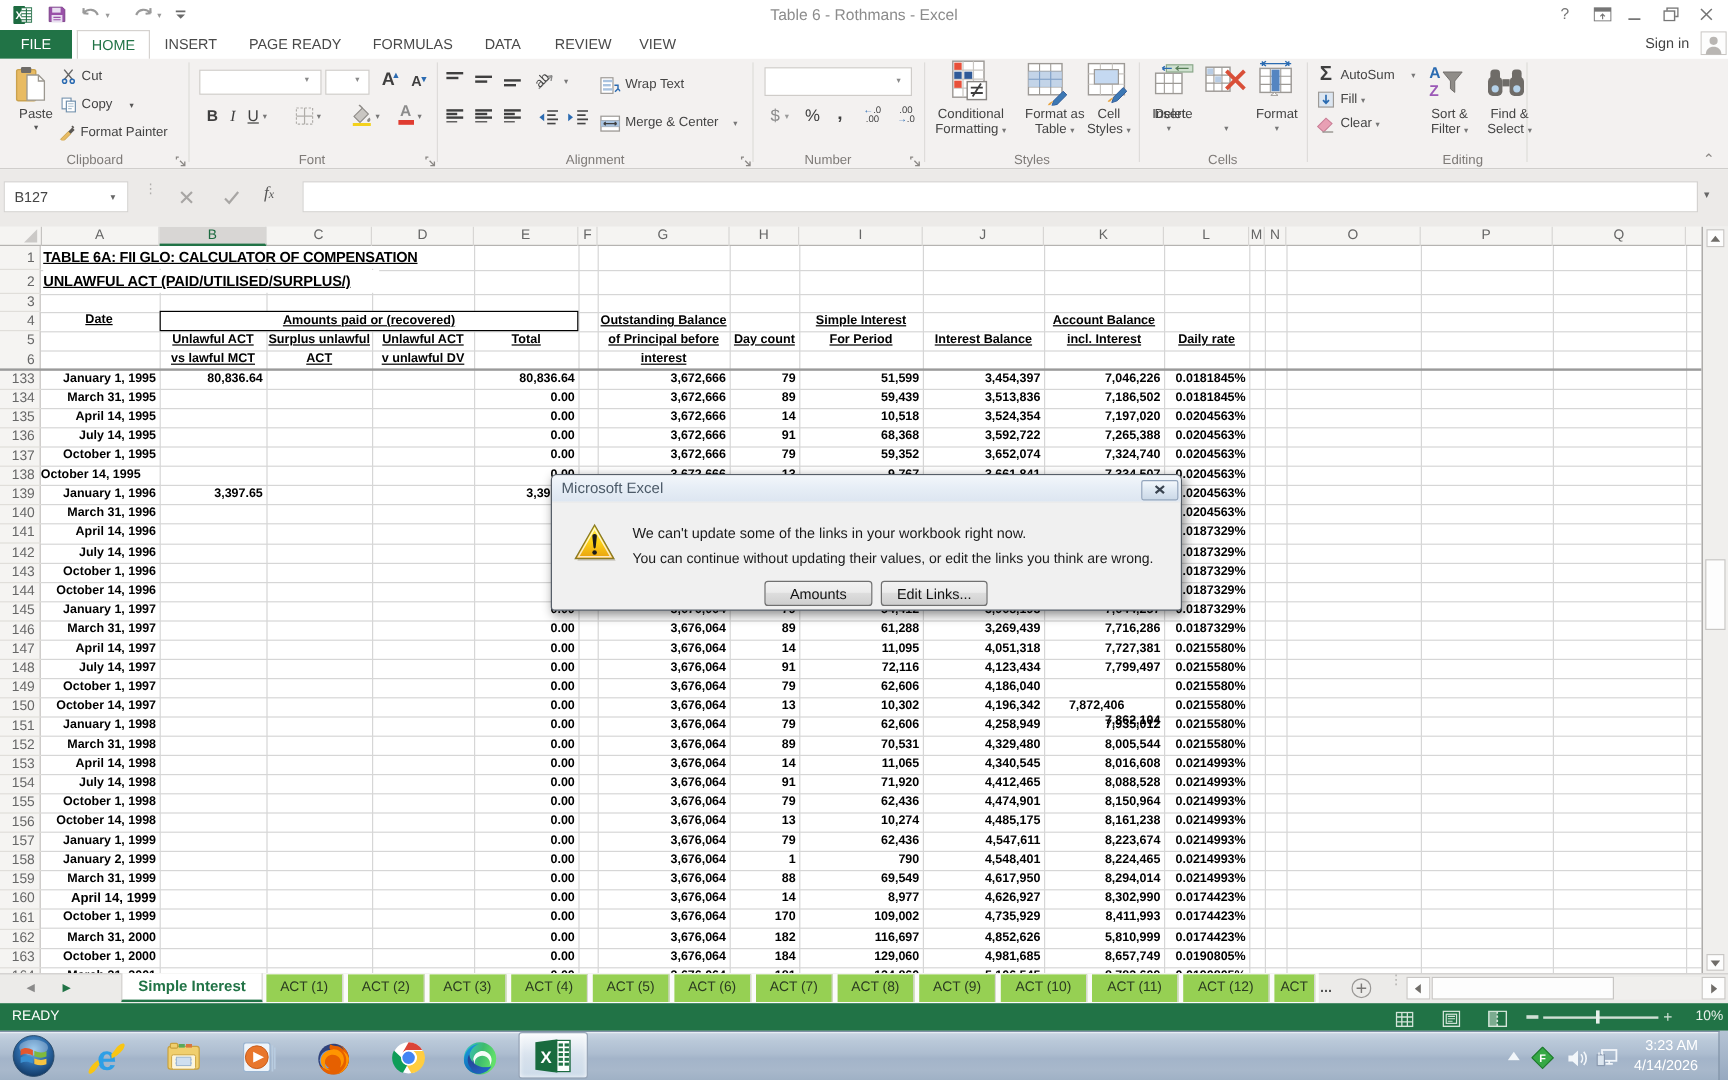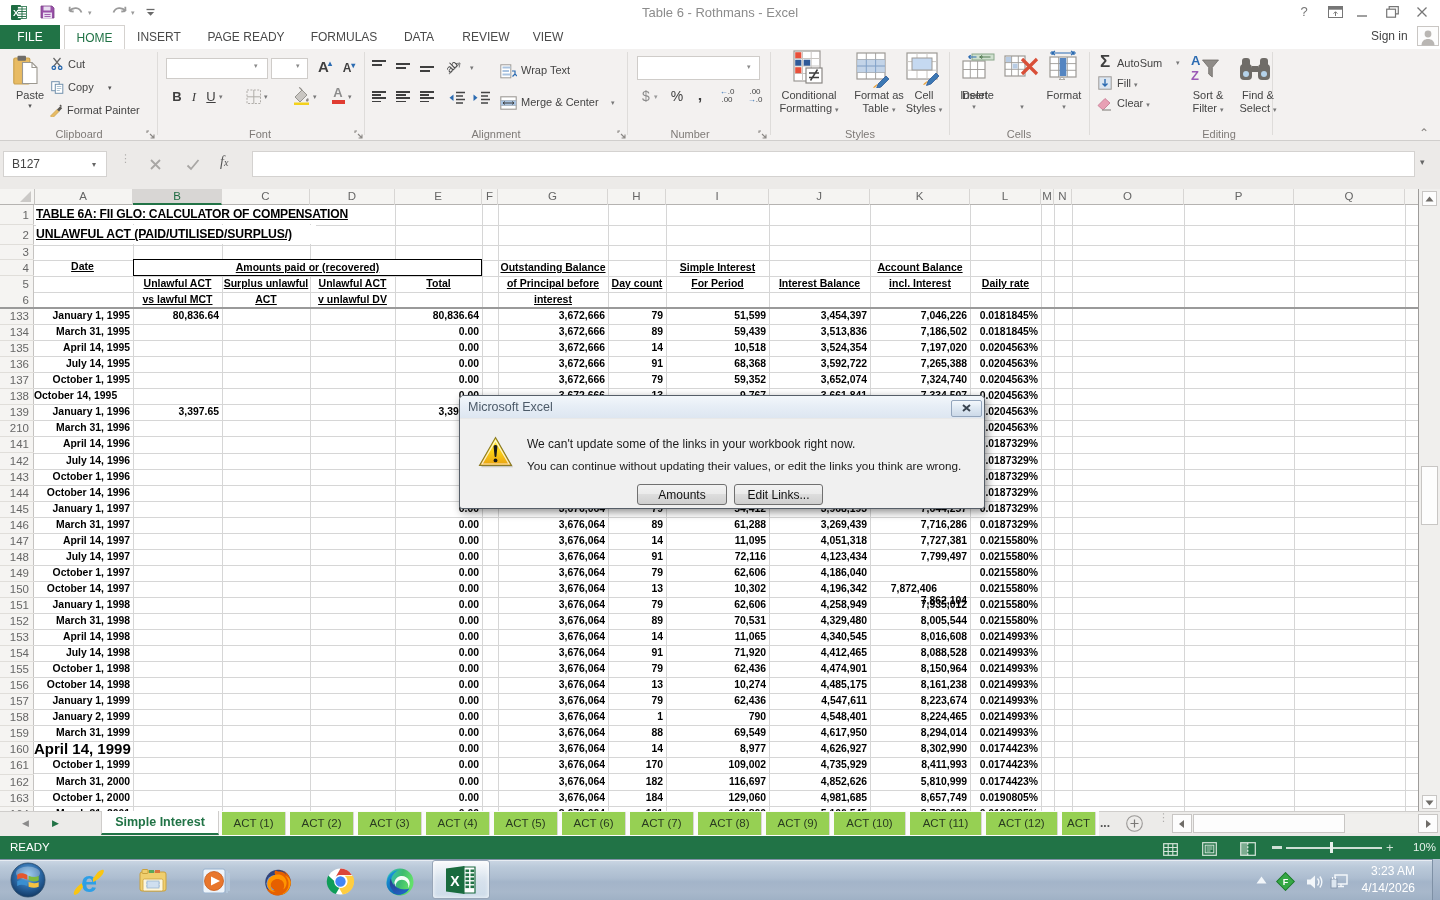--- a/index.html
+++ b/index.html
@@ -400,21 +400,21 @@
 <div style="position:absolute;left:0;top:340.1px;width:29px;height:16.05px;color:#666;font-size:11.5px;text-align:right;line-height:16.05px;">135</div>
 <div style="position:absolute;left:0;top:356.2px;width:34px;height:1px;background:#e0deda;"></div>
 <div style="position:absolute;left:0;top:356.1px;width:29px;height:16.05px;color:#666;font-size:11.5px;text-align:right;line-height:16.05px;">136</div>
 <div style="position:absolute;left:0;top:372.2px;width:34px;height:1px;background:#e0deda;"></div>
 <div style="position:absolute;left:0;top:372.2px;width:29px;height:16.05px;color:#666;font-size:11.5px;text-align:right;line-height:16.05px;">137</div>
 <div style="position:absolute;left:0;top:388.2px;width:34px;height:1px;background:#e0deda;"></div>
 <div style="position:absolute;left:0;top:388.2px;width:29px;height:16.05px;color:#666;font-size:11.5px;text-align:right;line-height:16.05px;">138</div>
 <div style="position:absolute;left:0;top:404.3px;width:34px;height:1px;background:#e0deda;"></div>
 <div style="position:absolute;left:0;top:404.3px;width:29px;height:16.05px;color:#666;font-size:11.5px;text-align:right;line-height:16.05px;">139</div>
 <div style="position:absolute;left:0;top:420.4px;width:34px;height:1px;background:#e0deda;"></div>
-<div style="position:absolute;left:0;top:420.4px;width:29px;height:16.05px;color:#666;font-size:11.5px;text-align:right;line-height:16.05px;">210</div>
+<div style="position:absolute;left:0;top:420.4px;width:29px;height:16.05px;color:#666;font-size:11.5px;text-align:right;line-height:16.05px;">140</div>
 <div style="position:absolute;left:0;top:436.4px;width:34px;height:1px;background:#e0deda;"></div>
 <div style="position:absolute;left:0;top:436.4px;width:29px;height:16.05px;color:#666;font-size:11.5px;text-align:right;line-height:16.05px;">141</div>
 <div style="position:absolute;left:0;top:452.4px;width:34px;height:1px;background:#e0deda;"></div>
 <div style="position:absolute;left:0;top:452.5px;width:29px;height:16.05px;color:#666;font-size:11.5px;text-align:right;line-height:16.05px;">142</div>
 <div style="position:absolute;left:0;top:468.5px;width:34px;height:1px;background:#e0deda;"></div>
 <div style="position:absolute;left:0;top:468.5px;width:29px;height:16.05px;color:#666;font-size:11.5px;text-align:right;line-height:16.05px;">143</div>
 <div style="position:absolute;left:0;top:484.6px;width:34px;height:1px;background:#e0deda;"></div>
 <div style="position:absolute;left:0;top:484.6px;width:29px;height:16.05px;color:#666;font-size:11.5px;text-align:right;line-height:16.05px;">144</div>
 <div style="position:absolute;left:0;top:500.6px;width:34px;height:1px;background:#e0deda;"></div>
 <div style="position:absolute;left:0;top:500.6px;width:29px;height:16.05px;color:#666;font-size:11.5px;text-align:right;line-height:16.05px;">145</div>
@@ -690,21 +690,21 @@
 <div style="position:absolute;left:870px;top:709.2px;width:100px;height:16.05px;color:#000;font-size:10.4px;font-weight:bold;text-align:right;padding-right:3px;line-height:16.05px;">8,224,465</div>
 <div style="position:absolute;left:970px;top:709.2px;width:71px;height:16.05px;color:#000;font-size:10.4px;font-weight:bold;text-align:right;padding-right:3px;line-height:16.05px;">0.0214993%</div>
 <div style="position:absolute;left:34px;top:725.3px;width:99px;height:16.05px;color:#000;font-size:10.4px;font-weight:bold;text-align:right;padding-right:3px;line-height:16.05px;">March 31, 1999</div>
 <div style="position:absolute;left:395px;top:725.3px;width:87px;height:16.05px;color:#000;font-size:10.4px;font-weight:bold;text-align:right;padding-right:3px;line-height:16.05px;">0.00</div>
 <div style="position:absolute;left:498px;top:725.3px;width:110px;height:16.05px;color:#000;font-size:10.4px;font-weight:bold;text-align:right;padding-right:3px;line-height:16.05px;">3,676,064</div>
 <div style="position:absolute;left:608px;top:725.3px;width:58px;height:16.05px;color:#000;font-size:10.4px;font-weight:bold;text-align:right;padding-right:3px;line-height:16.05px;">88</div>
 <div style="position:absolute;left:666px;top:725.3px;width:103px;height:16.05px;color:#000;font-size:10.4px;font-weight:bold;text-align:right;padding-right:3px;line-height:16.05px;">69,549</div>
 <div style="position:absolute;left:769px;top:725.3px;width:101px;height:16.05px;color:#000;font-size:10.4px;font-weight:bold;text-align:right;padding-right:3px;line-height:16.05px;">4,617,950</div>
 <div style="position:absolute;left:870px;top:725.3px;width:100px;height:16.05px;color:#000;font-size:10.4px;font-weight:bold;text-align:right;padding-right:3px;line-height:16.05px;">8,294,014</div>
 <div style="position:absolute;left:970px;top:725.3px;width:71px;height:16.05px;color:#000;font-size:10.4px;font-weight:bold;text-align:right;padding-right:3px;line-height:16.05px;">0.0214993%</div>
-<div style="position:absolute;left:34px;top:741.4px;width:99px;height:16.05px;color:#000;font-size:15px;font-weight:bold;text-align:right;padding-right:3px;line-height:16.05px;">April 14, 1999</div>
+<div style="position:absolute;left:34px;top:741.4px;width:99px;height:16.05px;color:#000;font-size:11px;font-weight:bold;text-align:right;padding-right:3px;line-height:16.05px;">April 14, 1999</div>
 <div style="position:absolute;left:395px;top:741.4px;width:87px;height:16.05px;color:#000;font-size:10.4px;font-weight:bold;text-align:right;padding-right:3px;line-height:16.05px;">0.00</div>
 <div style="position:absolute;left:498px;top:741.4px;width:110px;height:16.05px;color:#000;font-size:10.4px;font-weight:bold;text-align:right;padding-right:3px;line-height:16.05px;">3,676,064</div>
 <div style="position:absolute;left:608px;top:741.4px;width:58px;height:16.05px;color:#000;font-size:10.4px;font-weight:bold;text-align:right;padding-right:3px;line-height:16.05px;">14</div>
 <div style="position:absolute;left:666px;top:741.4px;width:103px;height:16.05px;color:#000;font-size:10.4px;font-weight:bold;text-align:right;padding-right:3px;line-height:16.05px;">8,977</div>
 <div style="position:absolute;left:769px;top:741.4px;width:101px;height:16.05px;color:#000;font-size:10.4px;font-weight:bold;text-align:right;padding-right:3px;line-height:16.05px;">4,626,927</div>
 <div style="position:absolute;left:870px;top:741.4px;width:100px;height:16.05px;color:#000;font-size:10.4px;font-weight:bold;text-align:right;padding-right:3px;line-height:16.05px;">8,302,990</div>
 <div style="position:absolute;left:970px;top:741.4px;width:71px;height:16.05px;color:#000;font-size:10.4px;font-weight:bold;text-align:right;padding-right:3px;line-height:16.05px;">0.0174423%</div>
 <div style="position:absolute;left:34px;top:757.4px;width:99px;height:16.05px;color:#000;font-size:10.4px;font-weight:bold;text-align:right;padding-right:3px;line-height:16.05px;">October 1, 1999</div>
 <div style="position:absolute;left:395px;top:757.4px;width:87px;height:16.05px;color:#000;font-size:10.4px;font-weight:bold;text-align:right;padding-right:3px;line-height:16.05px;">0.00</div>
 <div style="position:absolute;left:498px;top:757.4px;width:110px;height:16.05px;color:#000;font-size:10.4px;font-weight:bold;text-align:right;padding-right:3px;line-height:16.05px;">3,676,064</div>

